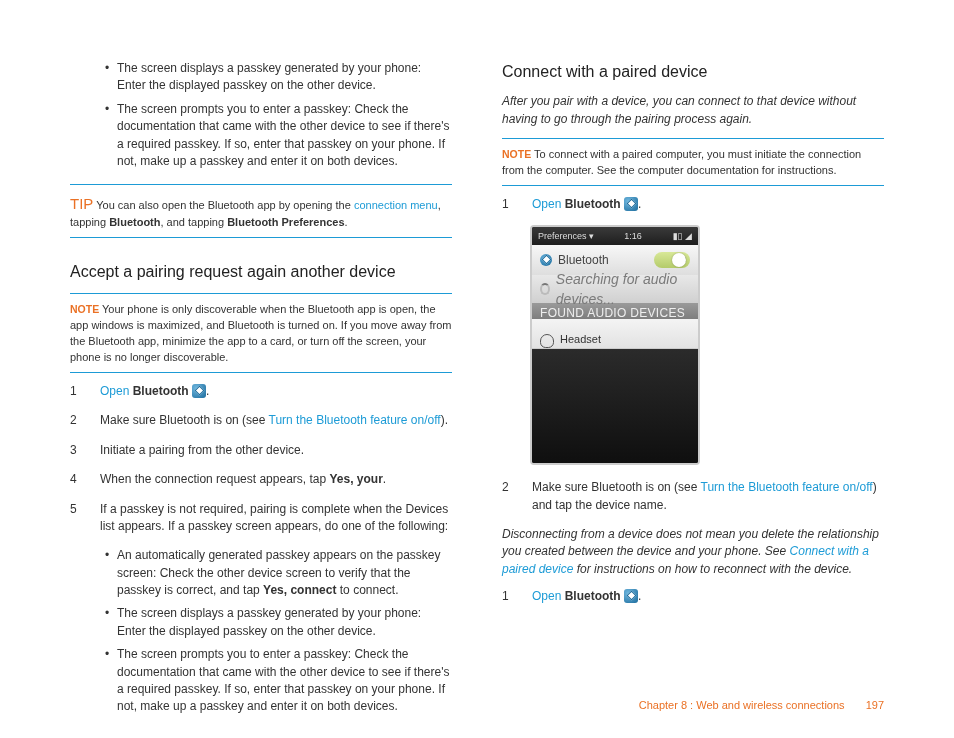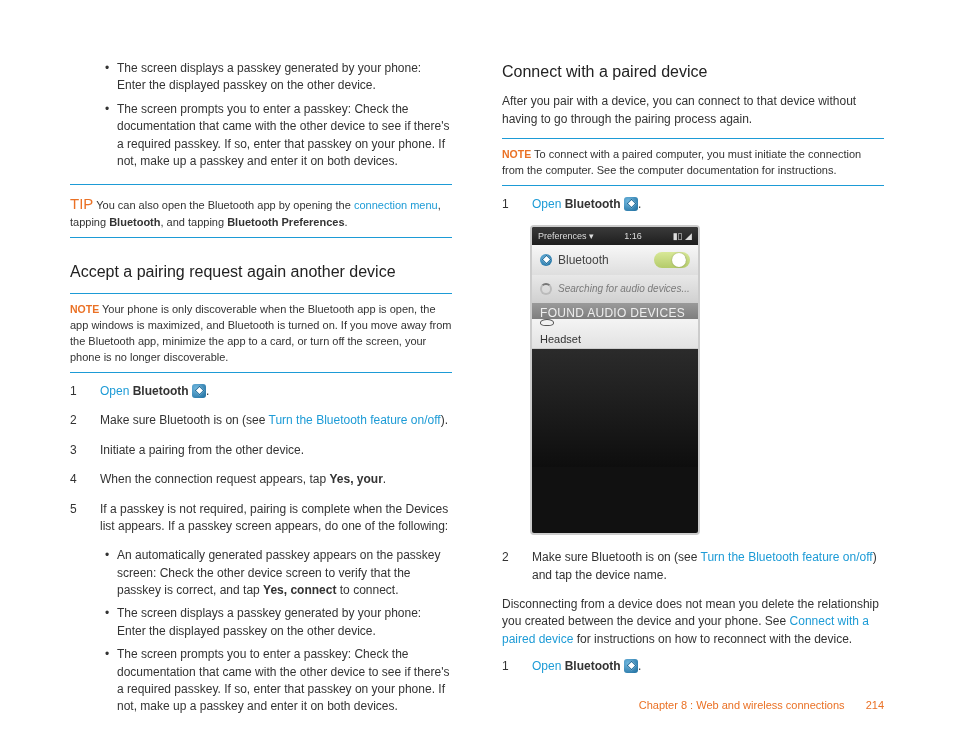--- a/index.html
+++ b/index.html
@@ -13,34 +13,34 @@
 .callout { font-size: 11px; line-height: 1.45; color: #333; margin: 0 0 6px 0; }
 .tip-label { color: #ea7125; font-weight: 400; font-size: 15px; text-align: right; }
 .note-label { color: #ea7125; font-weight: 700; font-size: 10.5px; }
 .link { color: #1d9bd6; }
 h2.sec { font-size: 16px; font-weight: 400; color: #222; margin: 22px 0 10px 0; }
 .steps { margin-top: 10px; }
 .steprow { display: flex; gap: 22px; margin-bottom: 12px; }
 .stepnum { width: 8px; flex: 0 0 8px; color: #333; }
 .stepbody { flex: 1; }
 .btxt b { font-weight: 600; }
-.phone-img { width: 170px; height: 310px; background: #111; border: 2px solid #ccc; border-radius: 4px; margin: 4px 0 14px 28px; position: relative; overflow: hidden; }
+.phone-img { width: 170px; height: 240px; background: #111; border: 2px solid #ccc; border-radius: 4px; margin: 4px 0 14px 28px; position: relative; overflow: hidden; }
 .phone-statusbar { height: 18px; background: linear-gradient(#3a3a3a,#1e1e1e); display: flex; align-items: center; justify-content: space-between; padding: 0 6px; color: #ddd; font-size: 9px; }
 .phone-titlebar { height: 30px; background: linear-gradient(#f7f7f7,#dedede); display: flex; align-items: center; padding: 0 8px; gap: 6px; font-size: 12px; color: #444; }
 .bt-icon { width: 12px; height: 12px; display: inline-block; background: radial-gradient(circle at 30% 30%, #5aa9d6, #1b6b9c); border-radius: 50%; position: relative; }
 .bt-icon::after { content: ""; position: absolute; width: 5px; height: 5px; background: #fff; border: 1px solid #1b6b9c; transform: rotate(45deg); top: 2px; left: 3px; }
 .phone-on { margin-left: auto; width: 36px; height: 16px; border-radius: 8px; background: linear-gradient(#d8e898,#b4cb6a); font-size: 7px; color: #5a6e2f; display: flex; align-items: center; justify-content: flex-end; padding-right: 4px; }
 .phone-on::before { content: ""; width: 14px; height: 14px; background: #fff; border-radius: 50%; position: absolute; margin-left: -50px; box-shadow: 0 0 2px rgba(0,0,0,.3); }
-.phone-search { height: 28px; background: linear-gradient(#e8e8e8,#d0d0d0); display: flex; align-items: center; padding: 0 8px; gap: 6px; font-size: 10px; color: #7a7a7a; font-style: italic; }
+.phone-search { height: 28px; background: linear-gradient(#e8e8e8,#d0d0d0); display: flex; align-items: center; padding: 0 8px; gap: 6px; font-size: 14px; color: #7a7a7a; font-style: italic; }
 .spinner { width: 12px; height: 12px; border: 2px solid #bbb; border-top-color: #777; border-radius: 50%; }
 .phone-section-h { height: 16px; background: linear-gradient(#9a9a9a,#7e7e7e); color: #eee; font-size: 12px; padding: 2px 8px; letter-spacing: .3px; }
-.phone-row { height: 30px; background: linear-gradient(#f4f4f4,#e2e2e2); display: flex; align-items: flex-start; padding: 0 8px; gap: 6px; font-size: 11px; color: #333; border-bottom: 1px solid #ccc; flex-direction: column; }
+.phone-row { height: 30px; background: linear-gradient(#f4f4f4,#e2e2e2); display: flex; align-items: flex-end; padding: 0 8px; gap: 6px; font-size: 11px; color: #333; border-bottom: 1px solid #ccc; }
 .phone-hs { width: 14px; height: 14px; border: 1.5px solid #555; border-radius: 50% 50% 40% 40%; }
 .phone-dark { flex: 1; background: linear-gradient(#2b2b2b,#0e0e0e); }
-.para { margin-bottom: 10px; }
+.para { margin-bottom: 10px; font-style: italic; }
 .footer { position: absolute; bottom: 24px; right: 70px; font-size: 11px; color: #ea7125; }
 .footer .chap { }
 .footer .pg { margin-left: 18px; color: #ea7125; }
 .bt-inline { width: 14px; height: 14px; display: inline-block; vertical-align: -3px; background: radial-gradient(circle at 30% 30%, #6fb7df, #1b6b9c); border-radius: 3px; position: relative; }
 .bt-inline::after { content: ""; position: absolute; width: 5px; height: 5px; background: #fff; transform: rotate(45deg); top: 3px; left: 4px; border: 1px solid #1b6b9c; }
 </style>
 </head>
 <body>
 
 <div class="page">
@@ -159,14 +159,14 @@
       <div class="stepnum">1</div>
       <div class="stepbody btxt">
         <span class="link">Open</span> <b>Bluetooth</b> <span class="bt-inline"></span>.
       </div>
     </div>
   </div>
 </div>
 
 <div class="footer">
   <span class="chap">Chapter 8 : Web and wireless connections</span>
-  <span class="pg">214</span>
+  <span class="pg">197</span>
 </div>
 
 </body></html>

